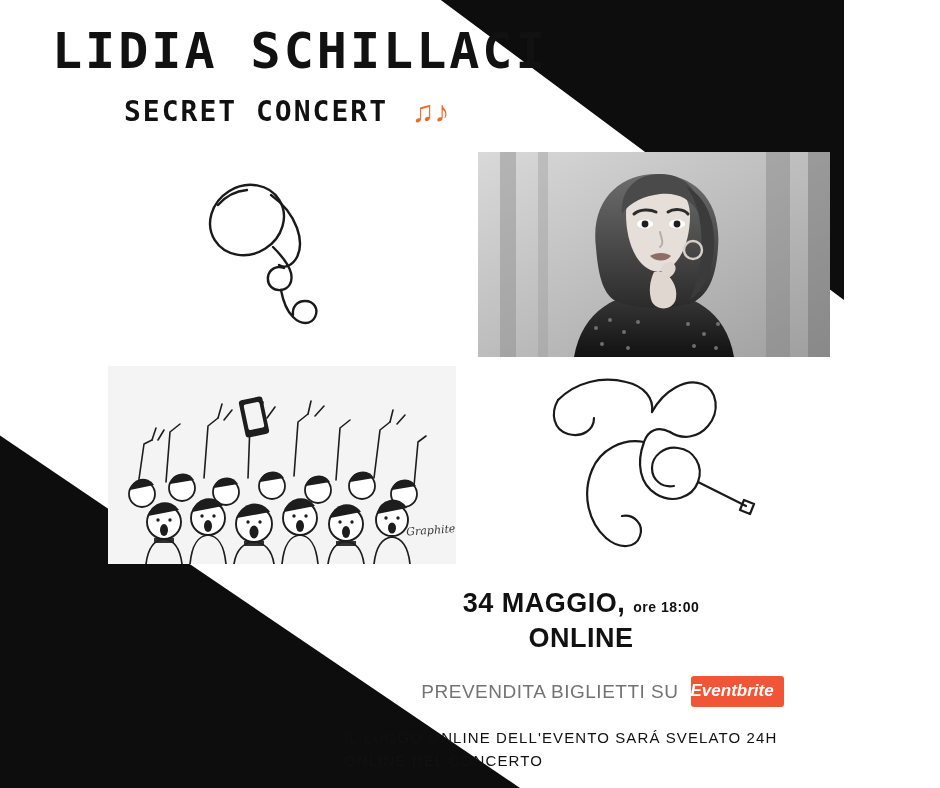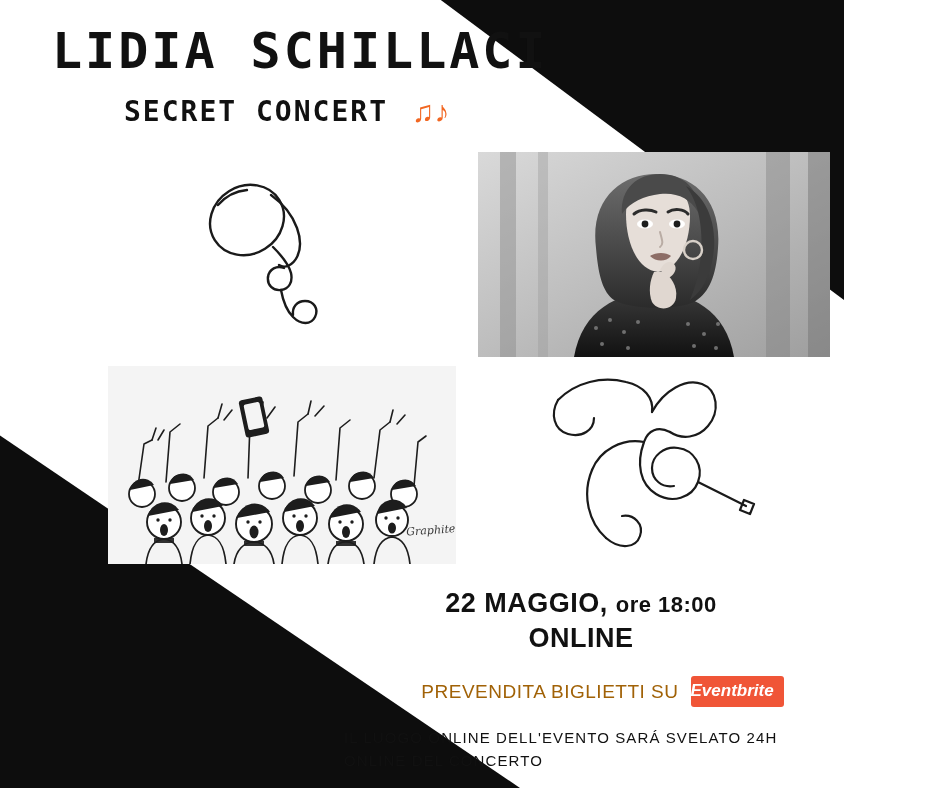--- a/index.html
+++ b/index.html
@@ -130,42 +130,42 @@
     color: #111111;
   }
   .date-line {
     font-family: "Liberation Sans", sans-serif;
     font-weight: bold;
     font-size: 27px;
     letter-spacing: 0.5px;
     white-space: nowrap;
   }
   .date-line .small {
-    font-size: 22px;
+    font-size: 14px;
     font-weight: bold;
   }
   .online-line {
     font-family: "Liberation Sans", sans-serif;
     font-weight: bold;
     font-size: 27px;
     margin-top: 4px;
     letter-spacing: 0.5px;
   }
   .presale-row {
     margin-top: 22px;
     display: flex;
     align-items: center;
     justify-content: center;
     gap: 12px;
   }
   .presale-text {
     font-family: "Liberation Sans", sans-serif;
     font-size: 19px;
     letter-spacing: 0.5px;
-    color: #a16207;
+    color: #737373;
     white-space: nowrap;
     margin-left: 43px;
   }
   .eventbrite-badge {
     background: #f05537;
     color: #ffffff;
     font-family: "Liberation Sans", sans-serif;
     font-weight: bold;
     font-style: italic;
     font-size: 17px;
@@ -388,21 +388,21 @@
       <path d="M 204 132 L 214 136 L 210 146 L 200 142 Z"></path>
       <path d="M 104 74 C 82 70 60 82 52 102"></path>
       <path d="M 52 102 C 42 126 48 154 66 170"></path>
       <path d="M 66 170 C 80 182 96 180 100 168 C 104 156 94 146 82 148"></path>
       <path d="M 18 32 C 10 46 14 62 28 66 C 42 70 54 62 54 50"></path>
     </g>
   </svg>
 
   <div class="info">
     <div class="date-line">
-      <span>22 MAGGIO,</span>
+      <span>34 MAGGIO,</span>
       <span class="small">ore 18:00</span>
     </div>
     <div class="online-line">ONLINE</div>
     <div class="presale-row">
       <span class="presale-text">PREVENDITA BIGLIETTI SU</span>
       <span class="eventbrite-badge">Eventbrite</span>
     </div>
   </div>
 
   <div class="disclaimer">

